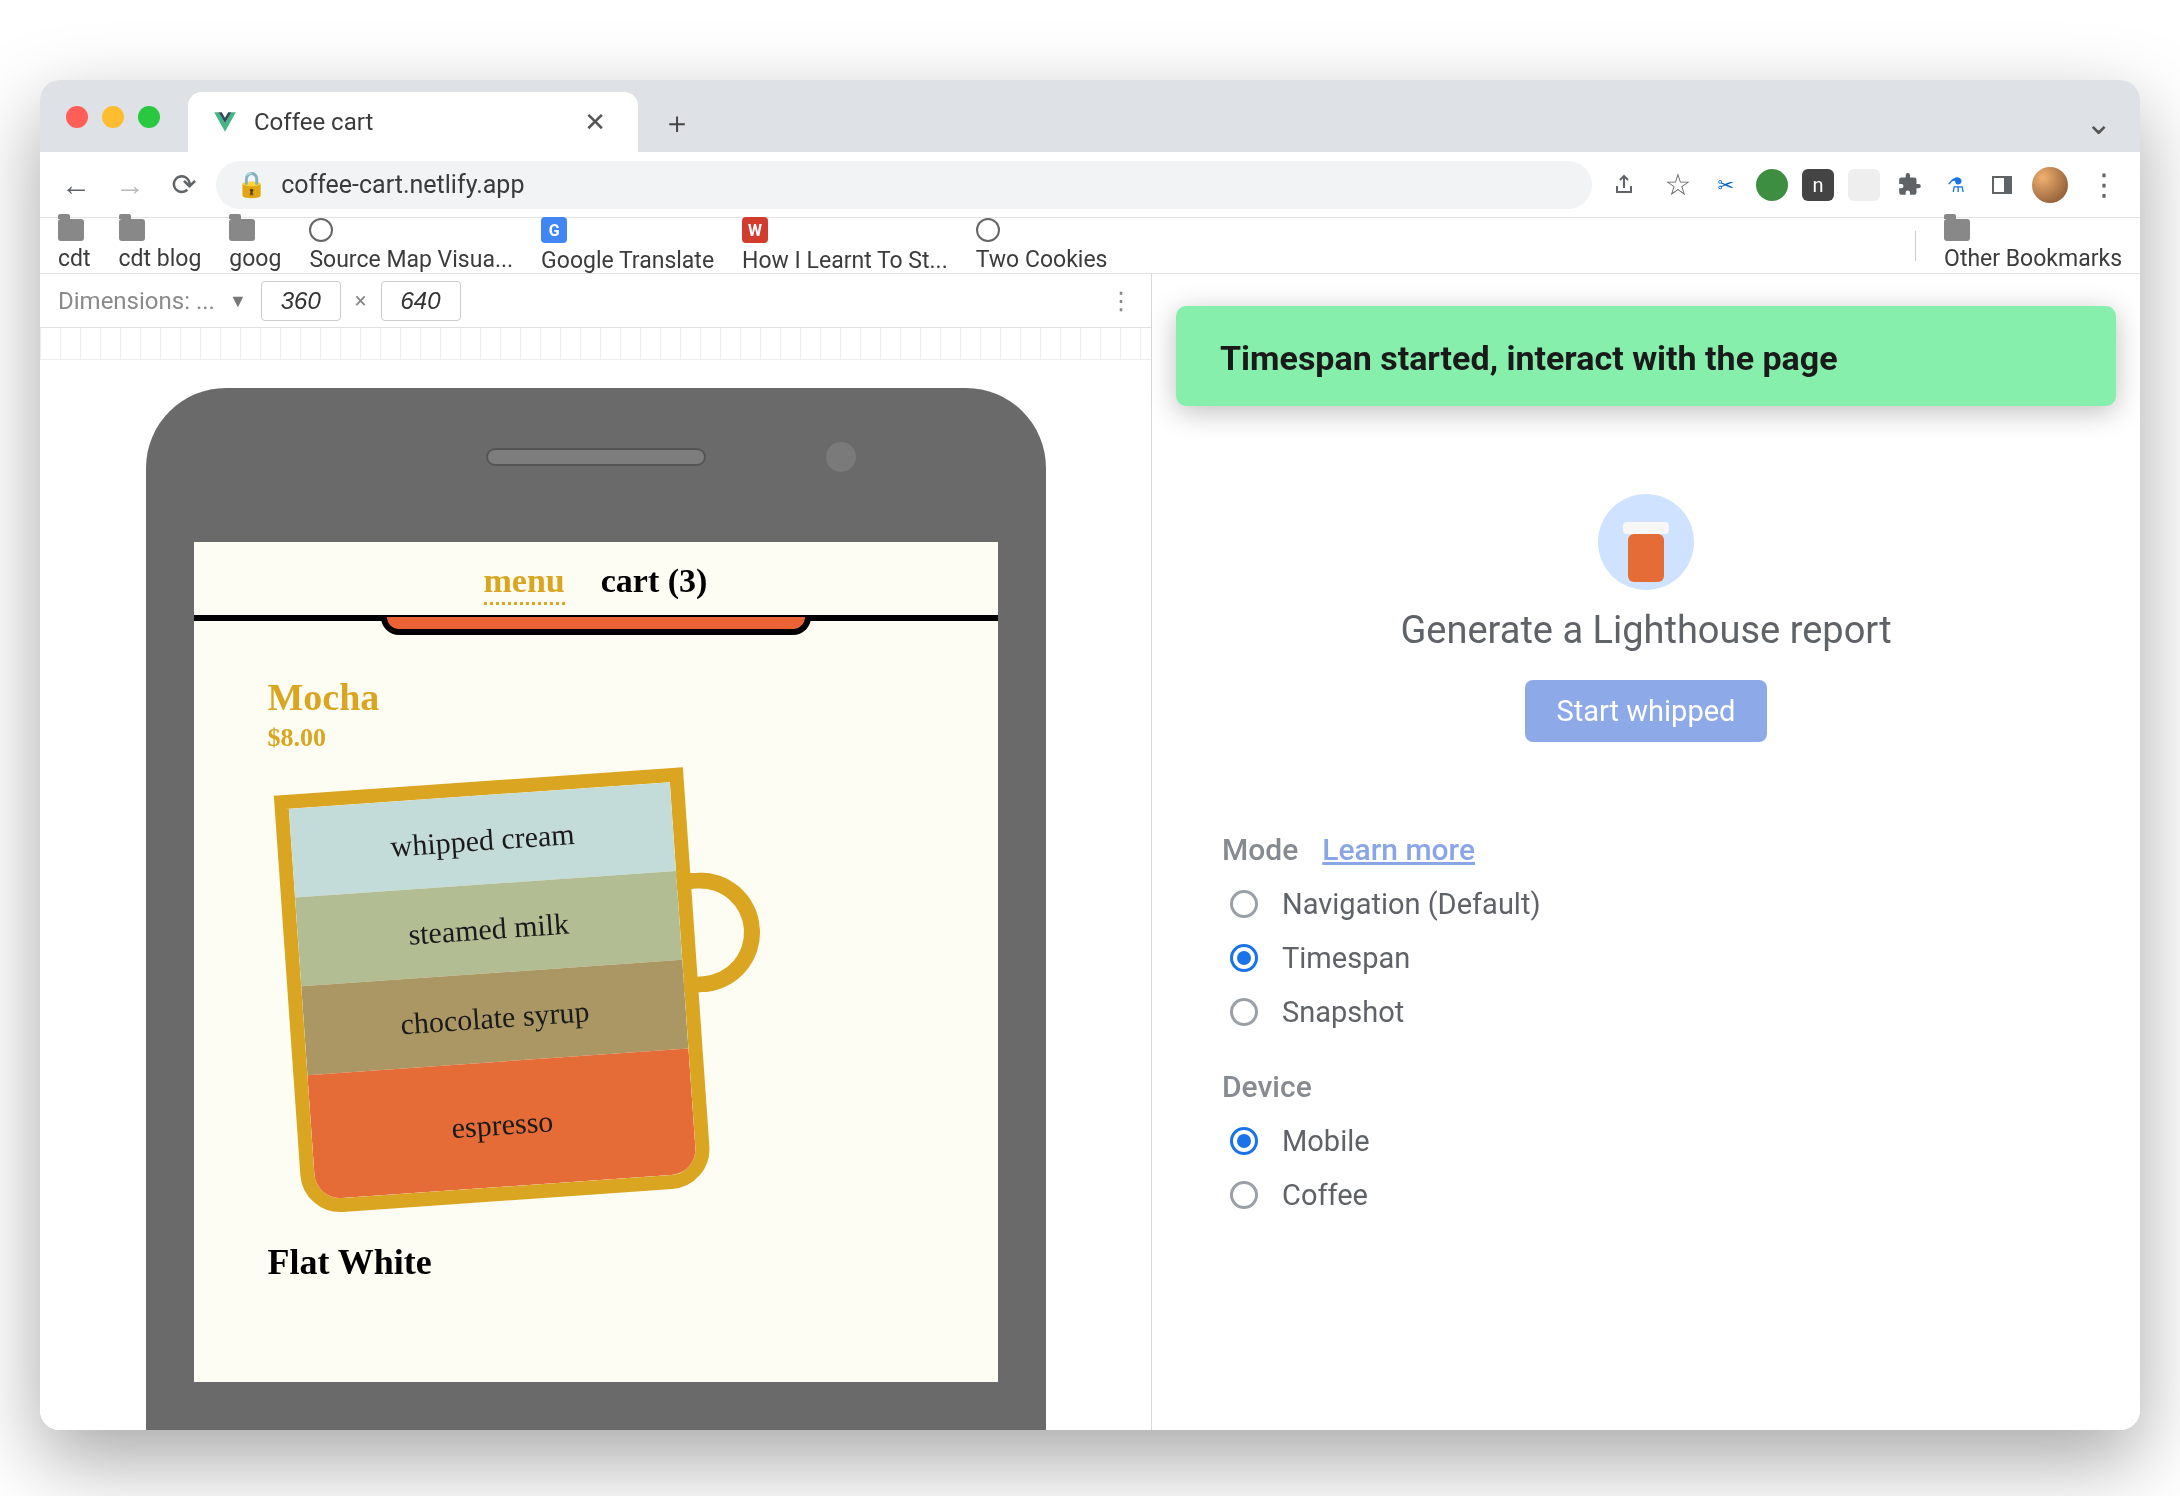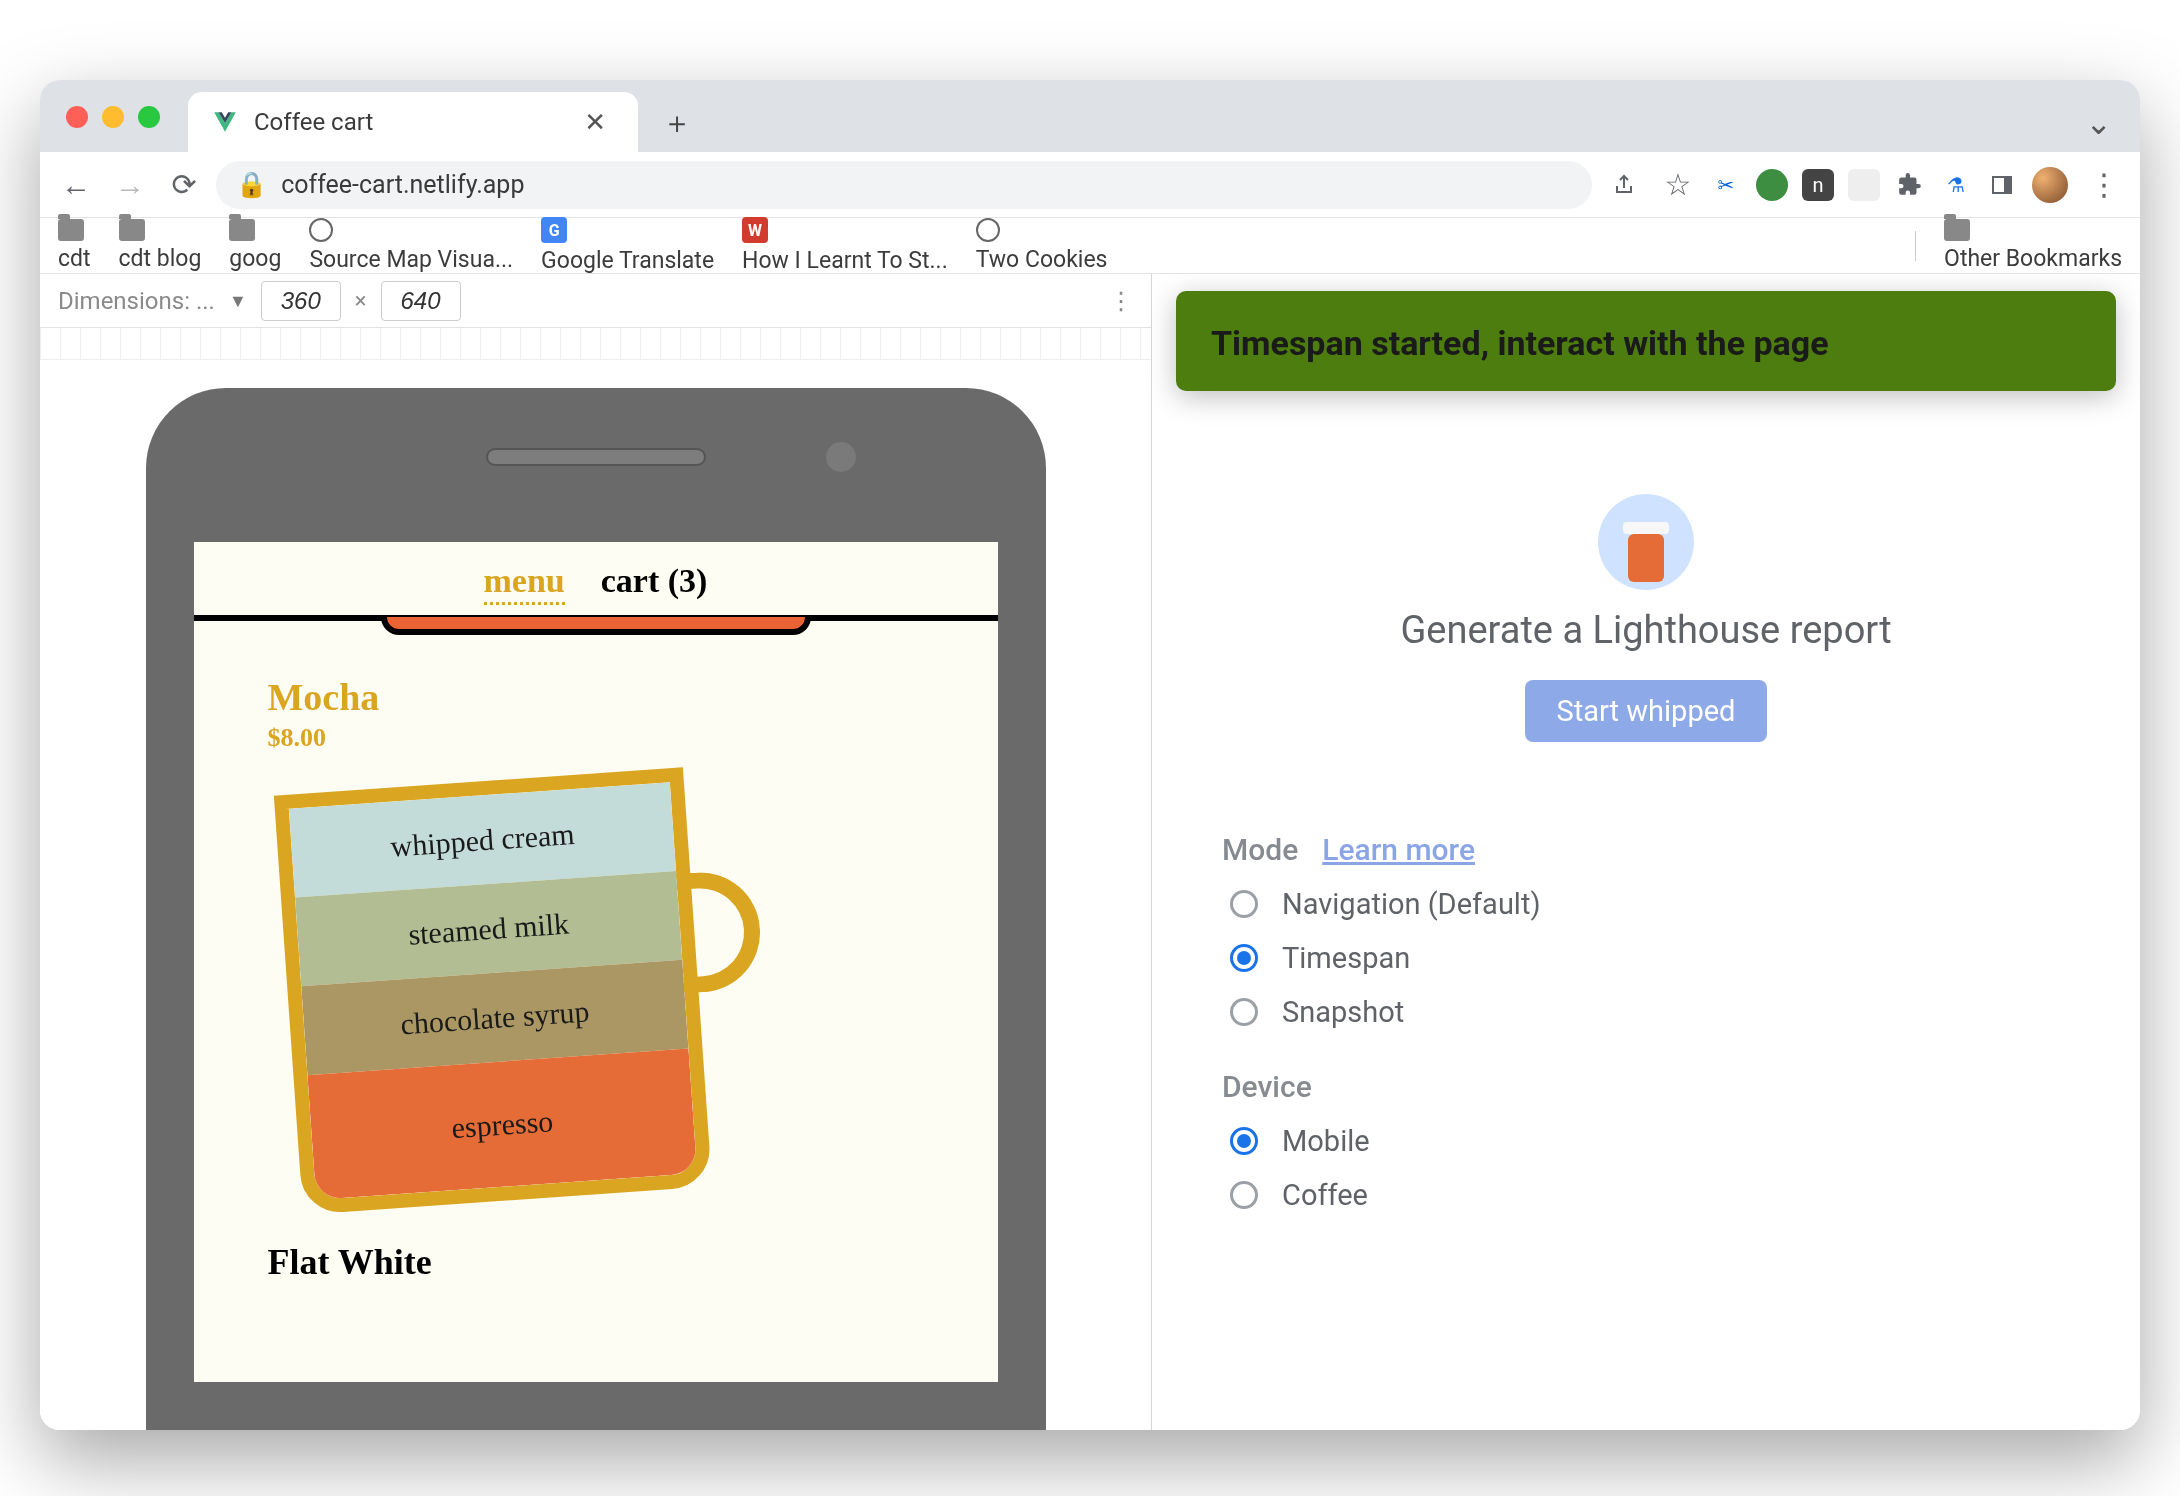--- a/index.html
+++ b/index.html
@@ -259,25 +259,25 @@
     flex: 1;
     background: #fff;
     position: relative;
     display: flex;
     flex-direction: column;
     padding-top: 0;
   }
   
   .dialog {
     position: absolute;
-    top: 17px; left: 24px; right: 24px;
-    background: #4d7c0f;
+    top: 32px; left: 24px; right: 24px;
+    background: #86efac;
     border-radius: 10px;
     box-shadow: 0 6px 28px rgba(0,0,0,0.25);
-    padding: 32px 35px 28px;
+    padding: 32px 44px 28px;
     z-index: 10;
   }
   .dialog .dlg-title { font-size: 34px; font-weight: 700; color: #1a1a1a; }
   .dialog .dlg-actions { display:flex; justify-content:flex-end; gap: 18px; margin-top: 44px; }
   .btn {
     font-size: 27px;
     padding: 12px 26px;
     border-radius: 8px;
     cursor: pointer;
   }

